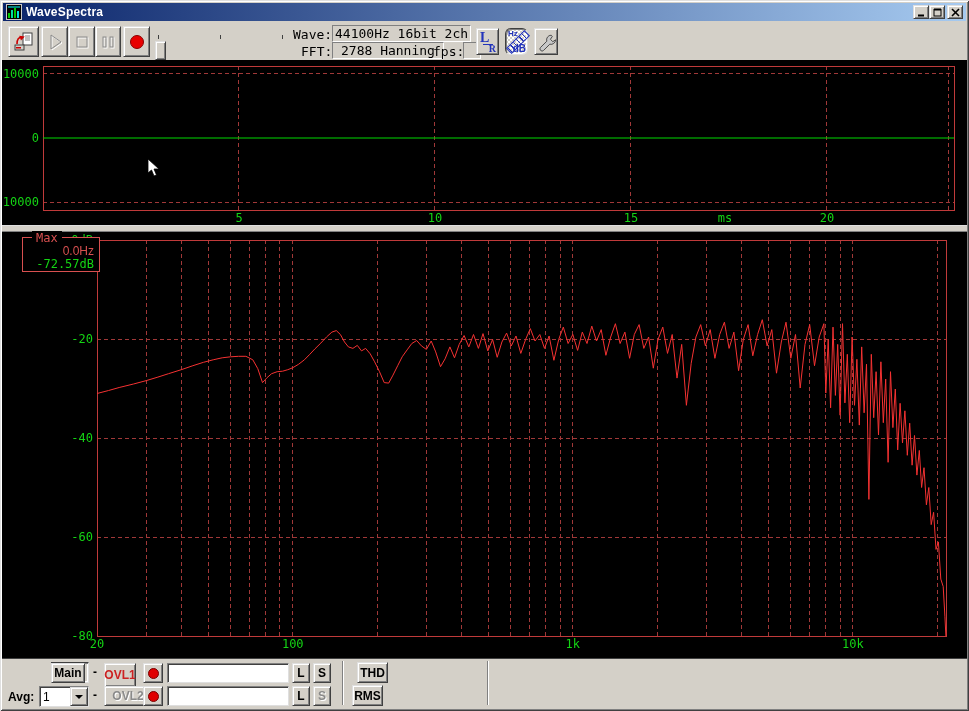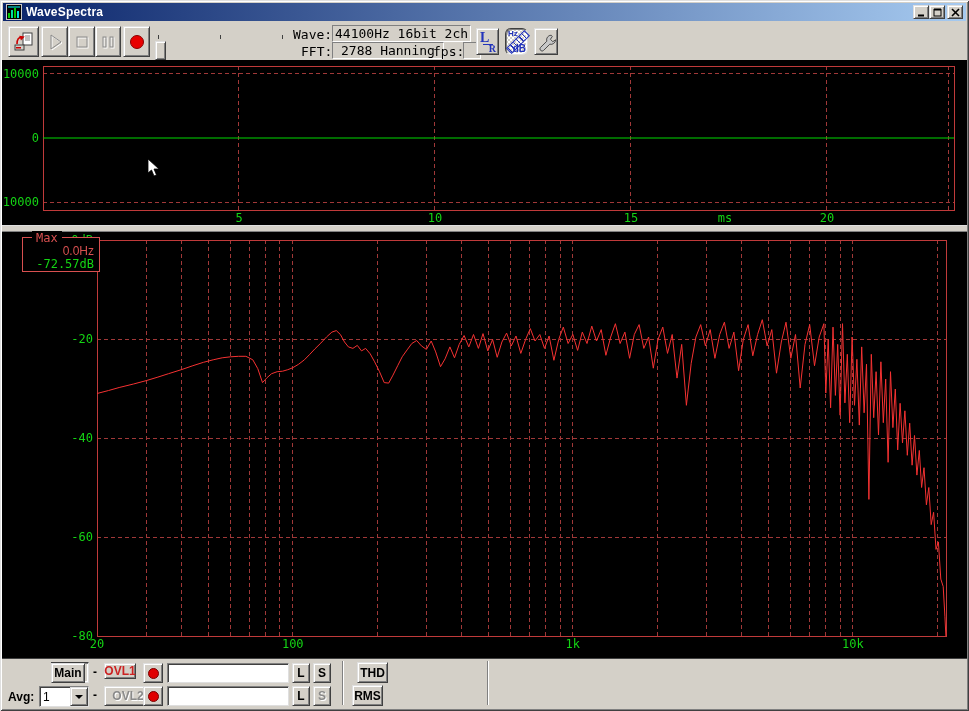--- a/index.html
+++ b/index.html
@@ -276,21 +276,21 @@
   <span class="cursor">
     <svg width="13" height="20">
         <polygon points="1,1 1,15 4.5,12 7,18 9.5,17 7,11 12,11" fill="#fff" stroke="#000" stroke-width="0.8"></polygon>
       </svg>
   </span>
 
   <div class="bottombar">
     <button class="bbtn pressed" style="left:5px;top:3px;width:38px;height:21px;">Main</button>
     <button class="bbtn" style="left:49px;top:4px;width:34px;height:20px;">Main</button>
     <span class="dash" style="left:91px;top:6px;">-</span>
-    <button class="bbtn red" style="left:102px;top:4px;width:32px;height:16px;">OVL1</button>
+    <button class="bbtn red" style="left:102px;top:4px;width:32px;height:24px;">OVL1</button>
     <button class="bbtn" style="left:141px;top:4px;width:20px;height:20px;">
         <span class="dot"></span>
       </button>
     <input class="binput" style="left: 165px; top: 4px; width: 116px; height: 18px;" value="">
     <button class="bbtn" style="left:290px;top:4px;width:18px;height:20px;">L</button>
     <button class="bbtn" style="left:311px;top:4px;width:18px;height:20px;">S</button>
     <button class="bbtn" style="left:355px;top:3px;width:31px;height:21px;">THD</button>
 
     <span class="blabel" style="left:6px;top:31px;">Avg:</span>
     <div class="select" style="left:37px;top:27px;width:48px;height:19px;">

